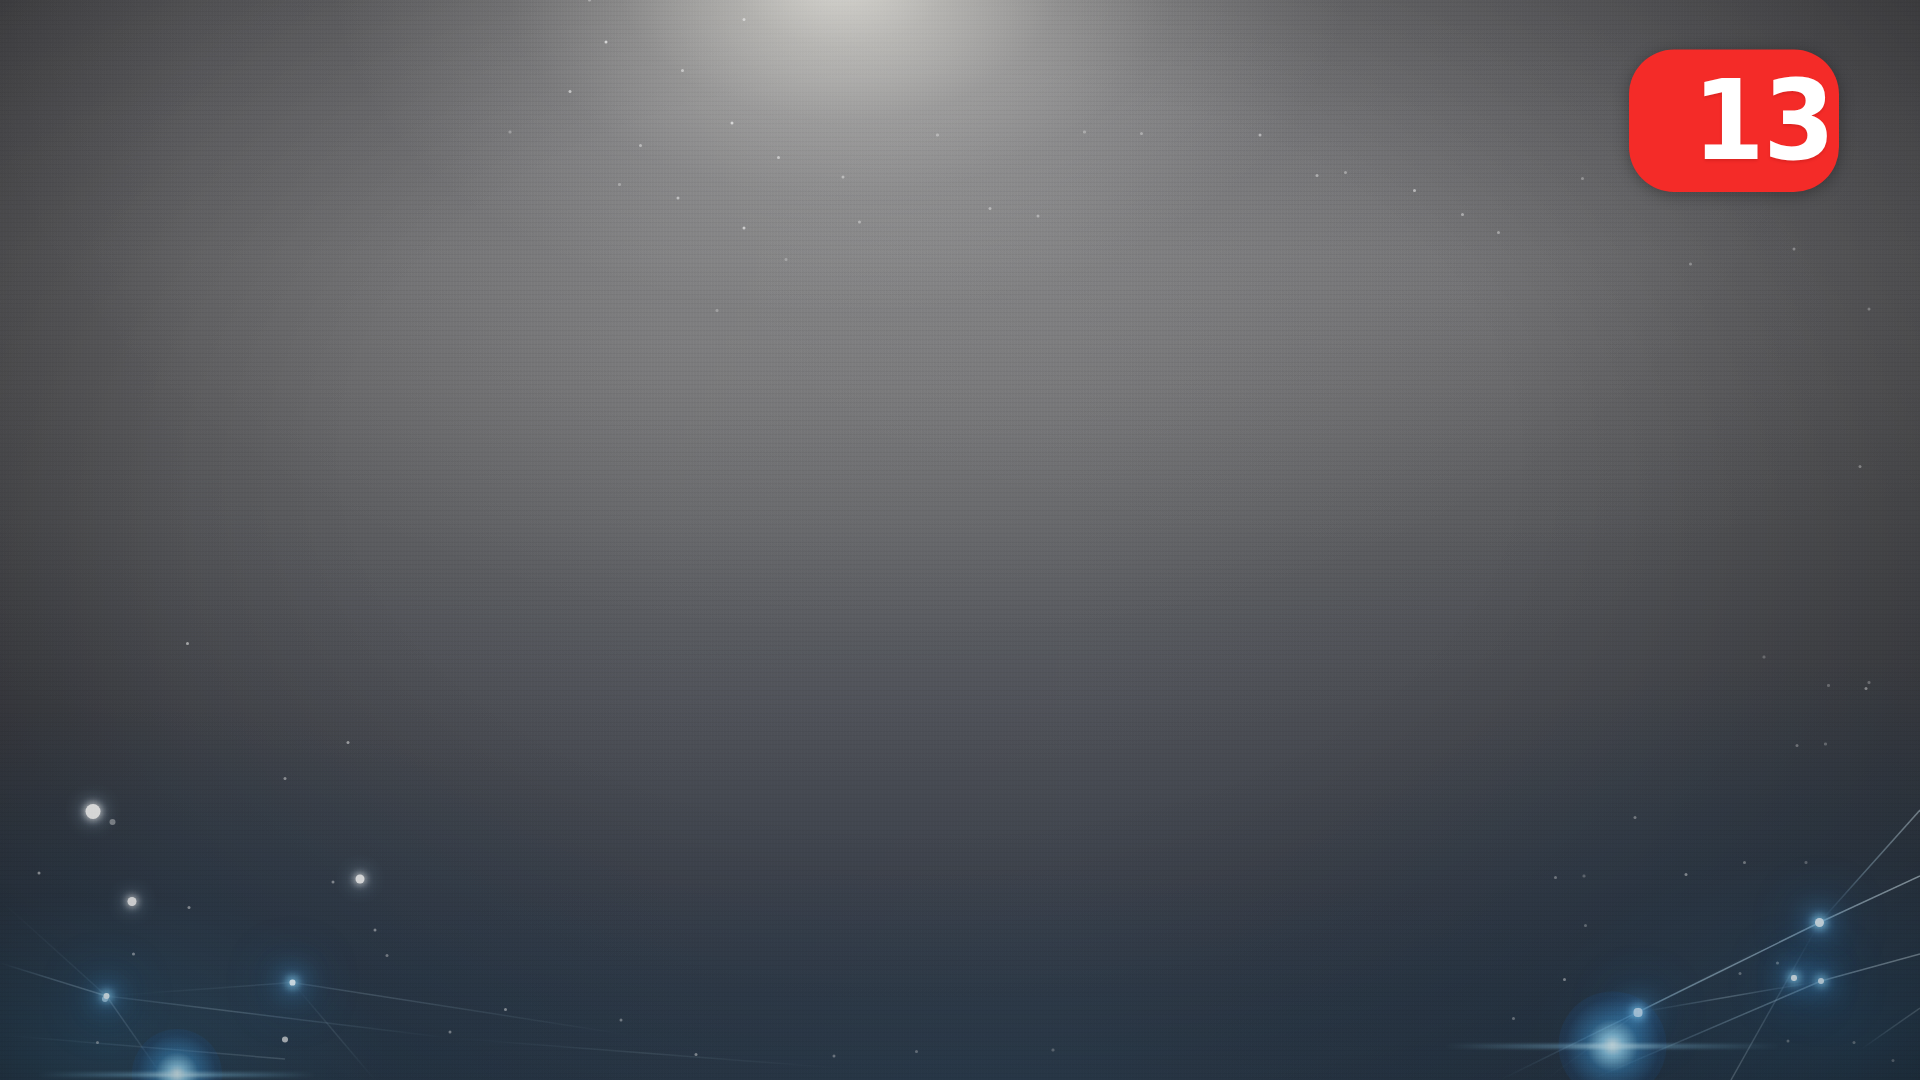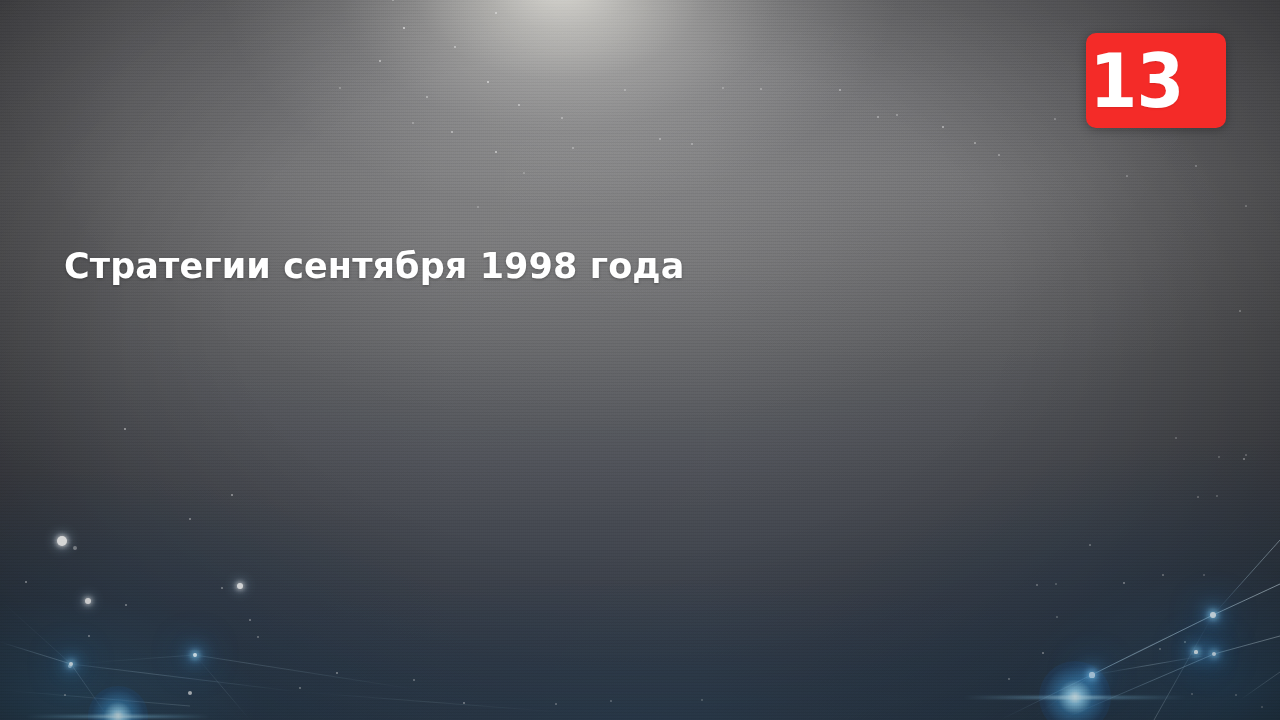--- a/index.html
+++ b/index.html
@@ -166,26 +166,26 @@
     filter: blur(1.2px);
   }
 
   
   #badge {
     position: absolute;
     left: 1086px;
     top: 33px;
     width: 140px;
     height: 95px;
-    border-radius: 10px;
+    border-radius: 30px;
     background: #f42b28;
     box-shadow: 0 2px 10px rgba(0,0,0,0.30);
     display: flex;
     align-items: center;
-    justify-content: flex-start;
+    justify-content: flex-end;
     z-index: 6;
   }
   #badge-number {
     color: #ffffff;
     font-size: 74px;
     font-weight: 700;
     line-height: 1;
     letter-spacing: -1px;
     transform: scaleX(0.93);
     text-shadow: 0 1px 2px rgba(120,0,0,0.18);
@@ -369,16 +369,15 @@
     </div>
 
   <div class="bg-layer bg-vignette"></div>
   <div class="bg-layer bg-grain"></div>
 
   <div id="badge">
     <span id="badge-number">13</span>
   </div>
 
   <div id="content">
-    <h1 id="page-title">Стратегии сентября 1998 года</h1>
   </div>
 
 </div>
 
 </body></html>

